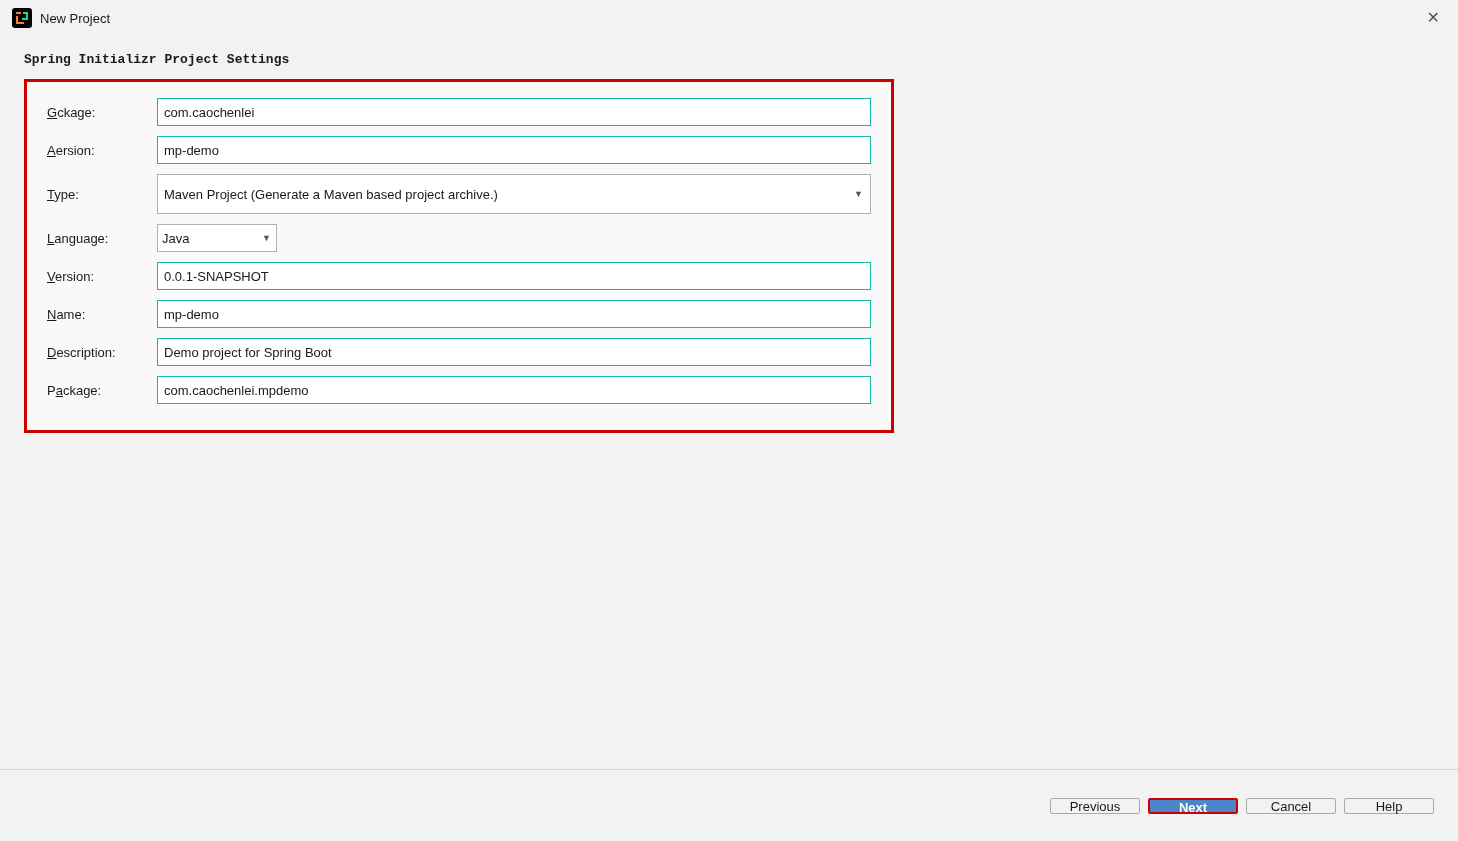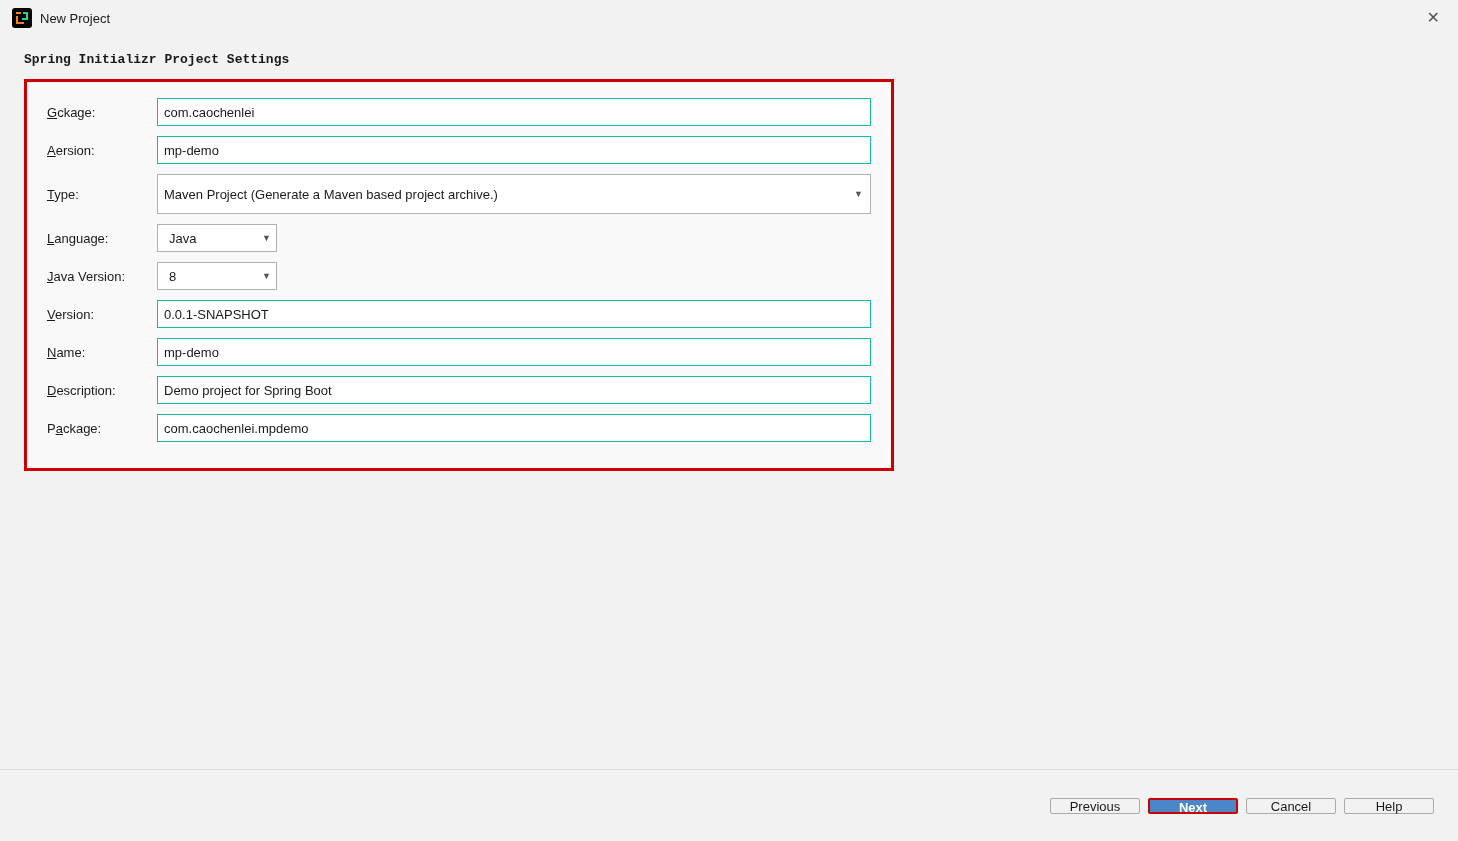--- a/index.html
+++ b/index.html
@@ -92,21 +92,21 @@
       padding: 2px 6px;
       font-size: 13px;
       color: #1a1a1a;
       outline: none;
     }
 
     .form-select {
       height: 28px;
       border: 1px solid #b0b0b0;
       background: #ffffff;
-      padding: 2px 11px;
+      padding: 2px 4px;
       font-size: 13px;
       color: #1a1a1a;
       cursor: pointer;
       appearance: none;
       -webkit-appearance: none;
       padding-right: 24px;
       position: relative;
     }
 
     .select-wrapper {
@@ -260,32 +260,20 @@
       <div class="select-wrapper">
         <select class="form-select select-sm">
           <option>Java</option>
           <option>Kotlin</option>
           <option>Groovy</option>
         </select>
       </div>
     </div>
 
 
-    <div class="form-row">
-      <div class="form-label">
-        <span class="ul">J</span><span>ava Version:</span>
-      </div>
-      <div class="select-wrapper">
-        <select class="form-select select-sm">
-          <option>8</option>
-          <option>11</option>
-          <option>17</option>
-        </select>
-      </div>
-    </div>
 
     <div class="form-row">
       <div class="form-label">
         <span class="ul">V</span><span>ersion:</span>
       </div>
       <input class="form-input" type="text" value="0.0.1-SNAPSHOT" style="">
     </div>
 
     <div class="form-row">
       <div class="form-label">

